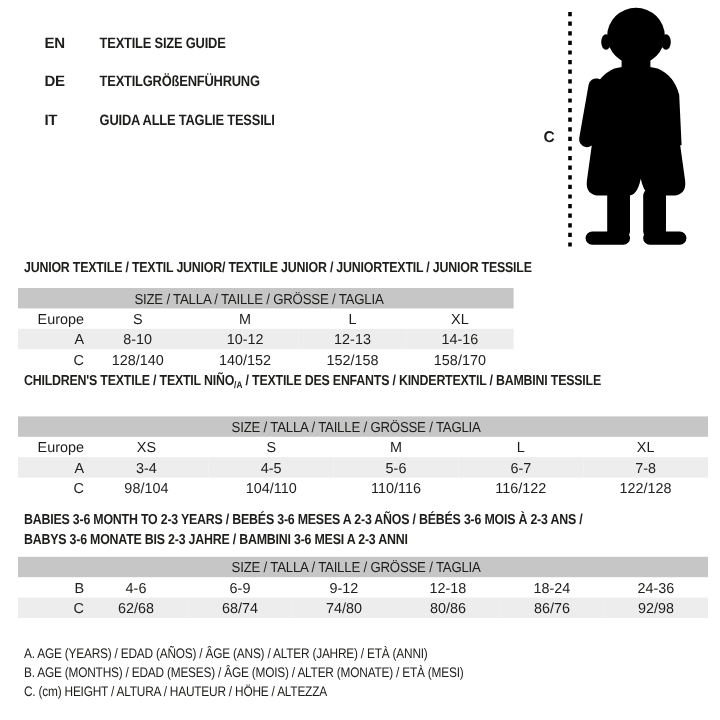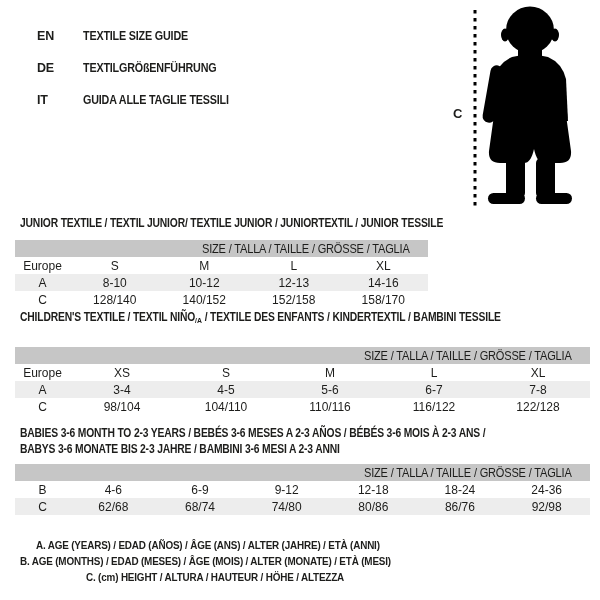--- a/index.html
+++ b/index.html
@@ -28,29 +28,29 @@
   .t1-title{top:215px;}
   .t2-title{top:309px;}
   .t3-title{top:425px;}
 
   
   table.size-table{position:absolute;border-collapse:collapse;table-layout:fixed;font-size:12px;}
   table.t1{left:15px;top:240px;width:413px;}
   table.t2{left:15px;top:347px;width:575px;}
   table.t3{left:15px;top:464px;width:575px;}
   table.size-table th,table.size-table td{padding:0;height:17px;vertical-align:middle;font-weight:normal;}
-  table.size-table th.band{background:var(--band,#c6c6c6);text-align:right;padding-left:6px;font-size:12px;}
+  table.size-table th.band{background:var(--band,#c6c6c6);text-align:center;padding-left:6px;font-size:12px;}
   table.size-table col.lblcol{width:55px;}
-  td.lbl{text-align:center;padding-left:6px;margin-top:24px;}
+  td.lbl{text-align:right;padding-left:6px;margin-top:24px;}
   td.val{text-align:center;}
   tr.shaded td{background:var(--shaded,#ededed);}
   .sub{font-size:8px;vertical-align:-2px;letter-spacing:0;}
 
   
-  .footnotes{position:absolute;left:20px;top:537px;font-weight:bold;font-size:11.5px;text-align:center;}
+  .footnotes{position:absolute;left:20px;top:537px;font-weight:normal;font-size:11.5px;}
   .footnote{height:16px;line-height:16px;white-space:nowrap;}
 </style>
 </head>
 <body>
 
 <div class="page">
 
   <div class="lang-block">
     <div class="lang-row">
       <span class="lang-code">EN</span><span class="cond">TEXTILE SIZE GUIDE</span>

